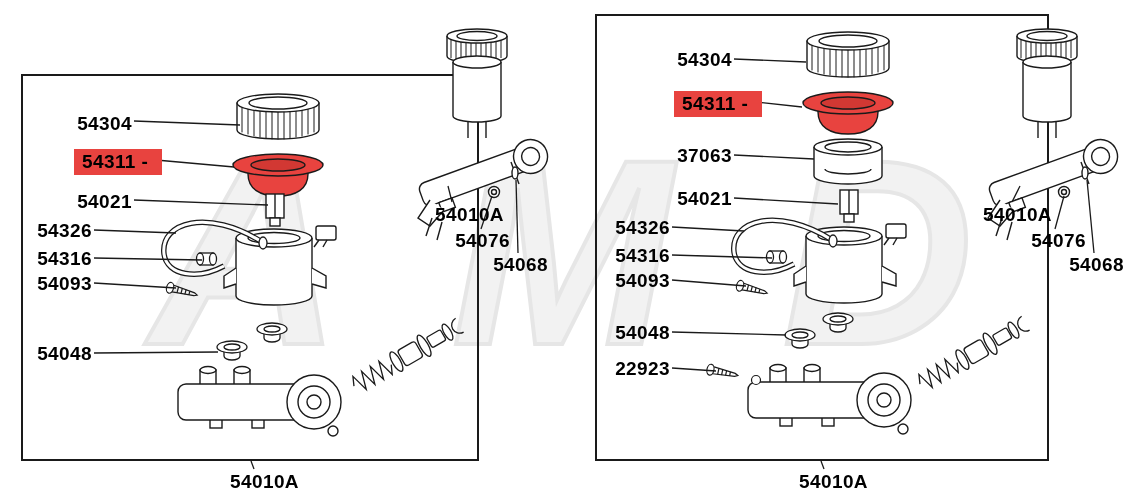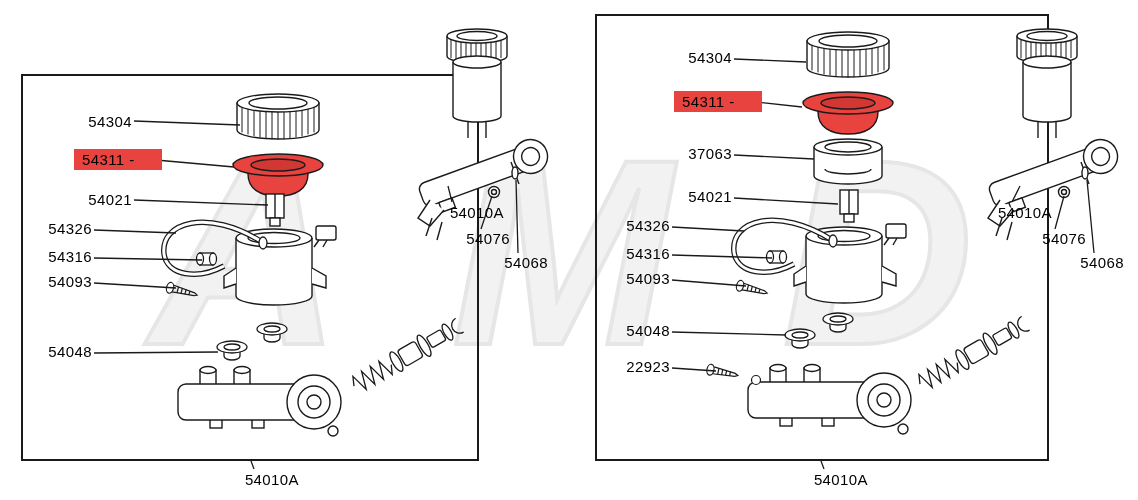--- a/index.html
+++ b/index.html
@@ -3,21 +3,21 @@
 <meta charset="utf-8">
 <style>
   html,body{margin:0;padding:0;background:#fff;}
   #stage{position:relative;width:1138px;height:500px;background:#fff;overflow:hidden;
          font-family:"Liberation Sans",sans-serif;}
   .watermark{position:absolute;left:150px;top:100px;z-index:0;
              font:italic 900 265px "Liberation Sans",sans-serif;
              color:#f2f2f2;-webkit-text-stroke:4px #e6e6e6;
              letter-spacing:110px;user-select:none;white-space:nowrap;}
   #art{position:absolute;left:0;top:0;z-index:2;}
-  .plabel{position:absolute;z-index:3;font-weight:normal;font-size:15px;color:#000;
+  .plabel{position:absolute;z-index:3;font-weight:bold;font-size:19px;color:#000;
           white-space:nowrap;letter-spacing:.4px;cursor:pointer;}
   .ra{text-align:right;width:74px;}
   .ctr{text-align:right;}
   .chip{background:#e8433f;padding:2px 8px 2px 8px;width:72px;text-align:left;}
 </style>
 </head>
 <body>
 
 <div id="stage">
 

